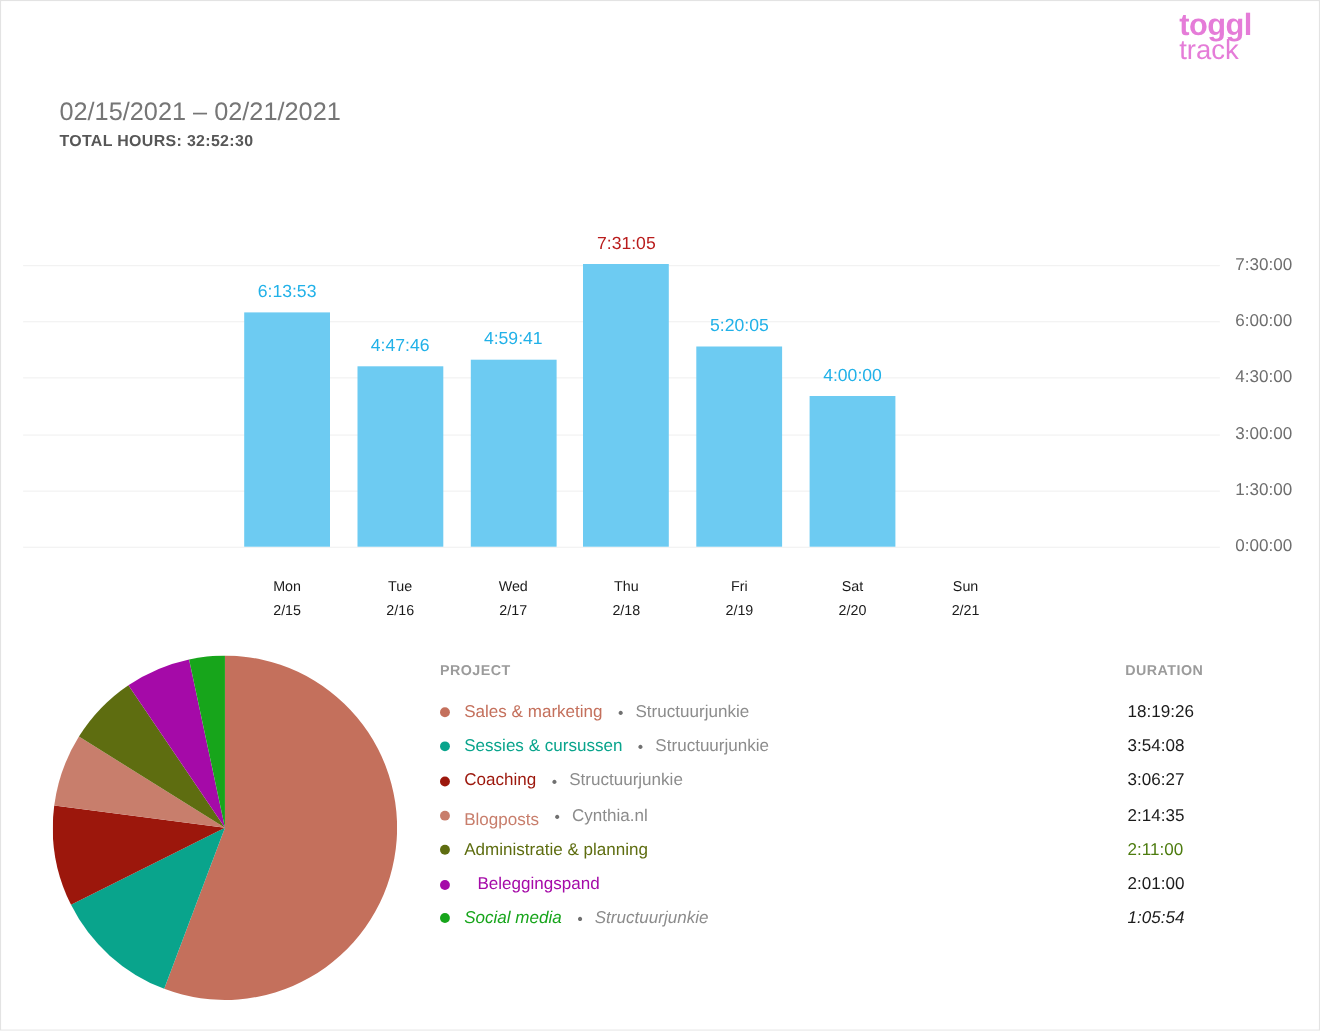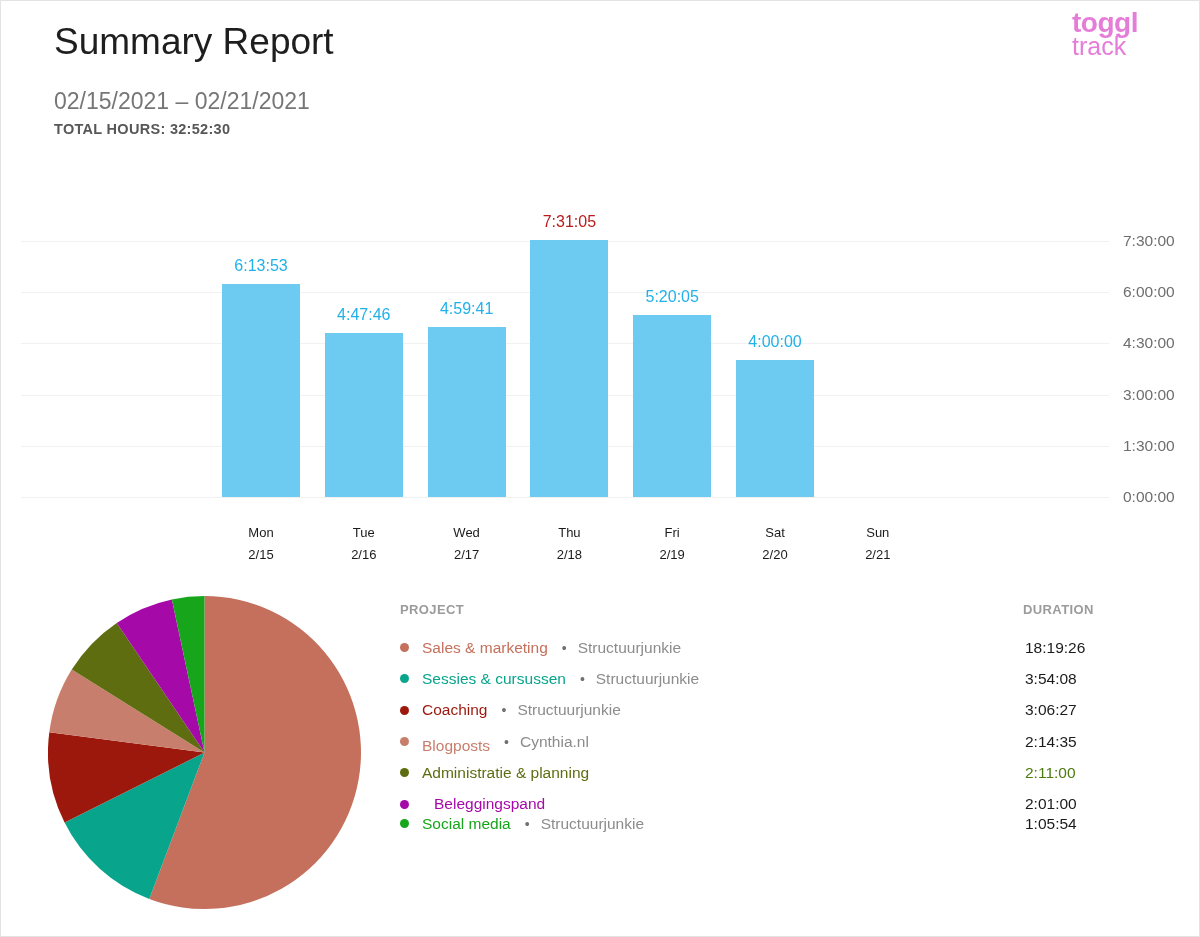--- a/index.html
+++ b/index.html
@@ -30,21 +30,20 @@
   .lname { font-size:15.5px; white-space:nowrap; }
   .lbullet { font-size:14px; color:#707070; margin:0 11px 0 14px; }
   .lclient { font-size:15.5px; color:#8c8c8c; white-space:nowrap; }
   .ldur { position:absolute; left:625px; font-size:15.5px; color:#1b1b1b; }
 </style>
 </head>
 <body>
 
 <div class="frame">
 
-  <div class="title" style="color: rgb(30, 30, 30);">Summary Report</div>
 
   <div class="logo" style="color: rgb(229, 124, 216);">
     <span class="l1">toggl</span>
     <span class="l2">track</span>
   </div>
 
   <div class="date-range" style="color: rgb(118, 118, 118);">02/15/2021 – 02/21/2021</div>
 
   <div class="total-hours" style="color: rgb(87, 87, 87);">
     <span>TOTAL HOURS:</span>
@@ -151,21 +150,21 @@
       <div class="lrow" style="top: 125.4px;">
         <span class="ldot" style="background: rgb(94, 109, 16);"></span>
         <span class="lname" style="color: rgb(94, 109, 16);">Administratie &amp; planning</span>
         <span class="ldur" style="color: #4d7c0f;">2:11:00</span>
       </div>
       <div class="lrow" style="top: 156.75px; gap: 12px;">
         <span class="ldot" style="background: rgb(165, 10, 168);"></span>
         <span class="lname" style="color: rgb(165, 10, 168);">Beleggingspand</span>
         <span class="ldur" style="color: rgb(27, 27, 27);">2:01:00</span>
       </div>
-      <div class="lrow" style="top: 176px;">
+      <div class="lrow" style="top: 187px; font-style: italic;">
         <span class="ldot" style="background: rgb(23, 165, 27);"></span>
         <span class="lname" style="color: rgb(23, 165, 27);">Social media</span>
         <span class="lbullet">•</span>
         <span class="lclient" style="color: rgb(140, 140, 140);">Structuurjunkie</span>
         <span class="ldur" style="color: rgb(27, 27, 27);">1:05:54</span>
       </div>
     </div>
 
 </div>
 

